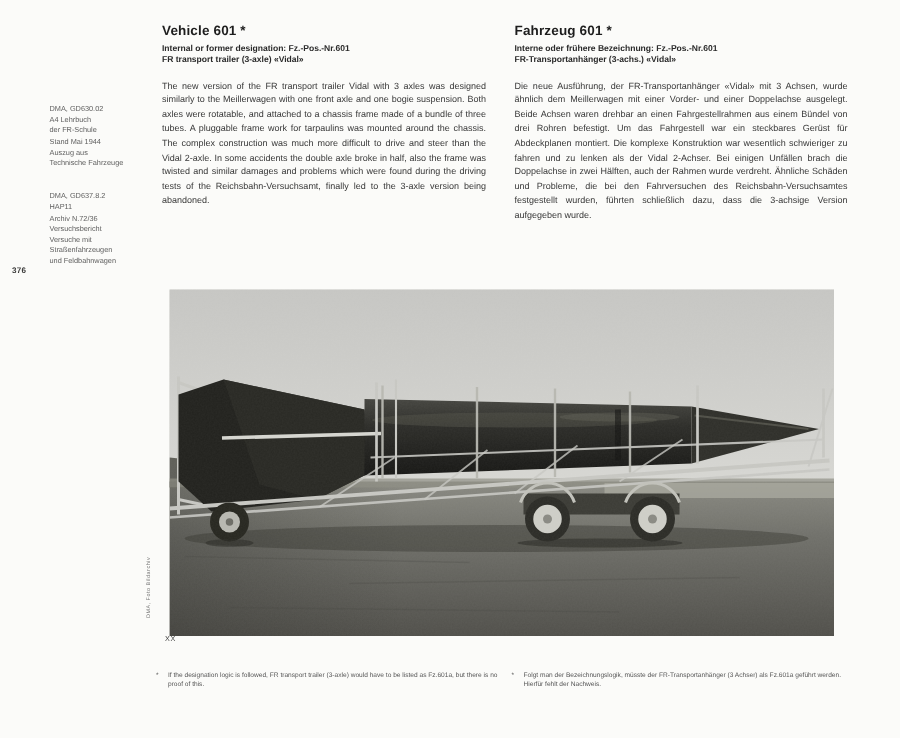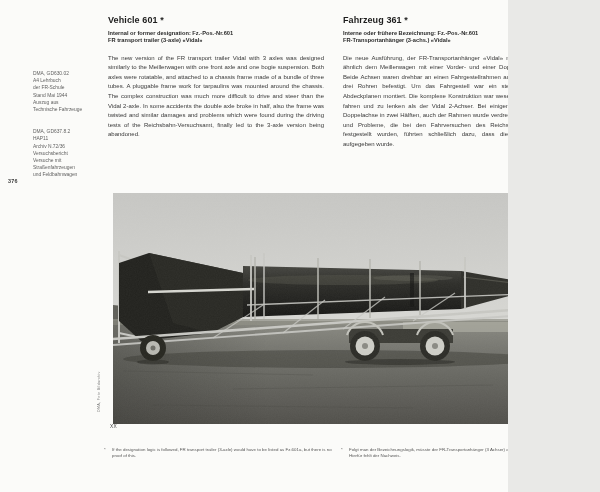--- a/index.html
+++ b/index.html
@@ -4,21 +4,21 @@
 <style>
   :root{
     --page-background:#fbfbf9;
     --text:#2e2e2e;
     --muted-text:#5f5f5f;
     --faint-text:#7a7a7a;
   }
   *{margin:0;padding:0;box-sizing:border-box;}
   html,body{background:#e9e9e7;}
   .page{
-    position:relative;width:508px;height:492px;overflow:hidden;
+    position:relative;width:600px;height:492px;overflow:hidden;
     background:var(--page-background);
     font-family:"Liberation Sans", sans-serif;
     color:var(--text);
   }
   .page-number{
     position:absolute;left:8px;top:178px;
     font-size:5.4px;font-weight:bold;color:#3a3a3a;letter-spacing:.2px;
   }
   .margin-notes{
     position:absolute;left:33px;top:63px;width:64px;
@@ -88,21 +88,21 @@
   </div>
 
   <section class="col col-en">
     <h1>Vehicle 601 *</h1>
     <div class="subhead">Internal or former designation: Fz.-Pos.-Nr.601</div>
     <div class="subhead">FR transport trailer (3-axle) «Vidal»</div>
     <p class="body-text">The new version of the FR transport trailer Vidal with 3 axles was designed similarly to the Meillerwagen with one front axle and one bogie suspension. Both axles were rotatable, and attached to a chassis frame made of a bundle of three tubes. A pluggable frame work for tarpaulins was mounted around the chassis. The complex construction was much more difficult to drive and steer than the Vidal 2-axle. In some accidents the double axle broke in half, also the frame was twisted and similar damages and problems which were found during the driving tests of the Reichsbahn-Versuchsamt, finally led to the 3-axle version being abandoned.</p>
   </section>
 
   <section class="col col-de">
-    <h1>Fahrzeug 361 *</h1>
+    <h1>Fahrzeug 601 *</h1>
     <div class="subhead">Interne oder frühere Bezeichnung: Fz.-Pos.-Nr.601</div>
     <div class="subhead">FR-Transportanhänger (3-achs.) «Vidal»</div>
     <p class="body-text">Die neue Ausführung, der FR-Transportanhänger «Vidal» mit 3 Achsen, wurde ähnlich dem Meillerwagen mit einer Vorder- und einer Doppelachse ausgelegt. Beide Achsen waren drehbar an einen Fahrgestellrahmen aus einem Bündel von drei Rohren befestigt. Um das Fahrgestell war ein steckbares Gerüst für Abdeckplanen montiert. Die komplexe Konstruktion war wesentlich schwieriger zu fahren und zu lenken als der Vidal 2-Achser. Bei einigen Unfällen brach die Doppelachse in zwei Hälften, auch der Rahmen wurde verdreht. Ähnliche Schäden und Probleme, die bei den Fahrversuchen des Reichsbahn-Versuchsamtes festgestellt wurden, führten schließlich dazu, dass die 3-achsige Version aufgegeben wurde.</p>
   </section>
 
   <figure class="photo">
     <svg viewBox="0 0 443 231" preserveAspectRatio="none">
       <defs>
         <linearGradient id="sky" x1="0" y1="0" x2="0" y2="1">
           <stop offset="0" stop-color="#c7c7c4"></stop>

